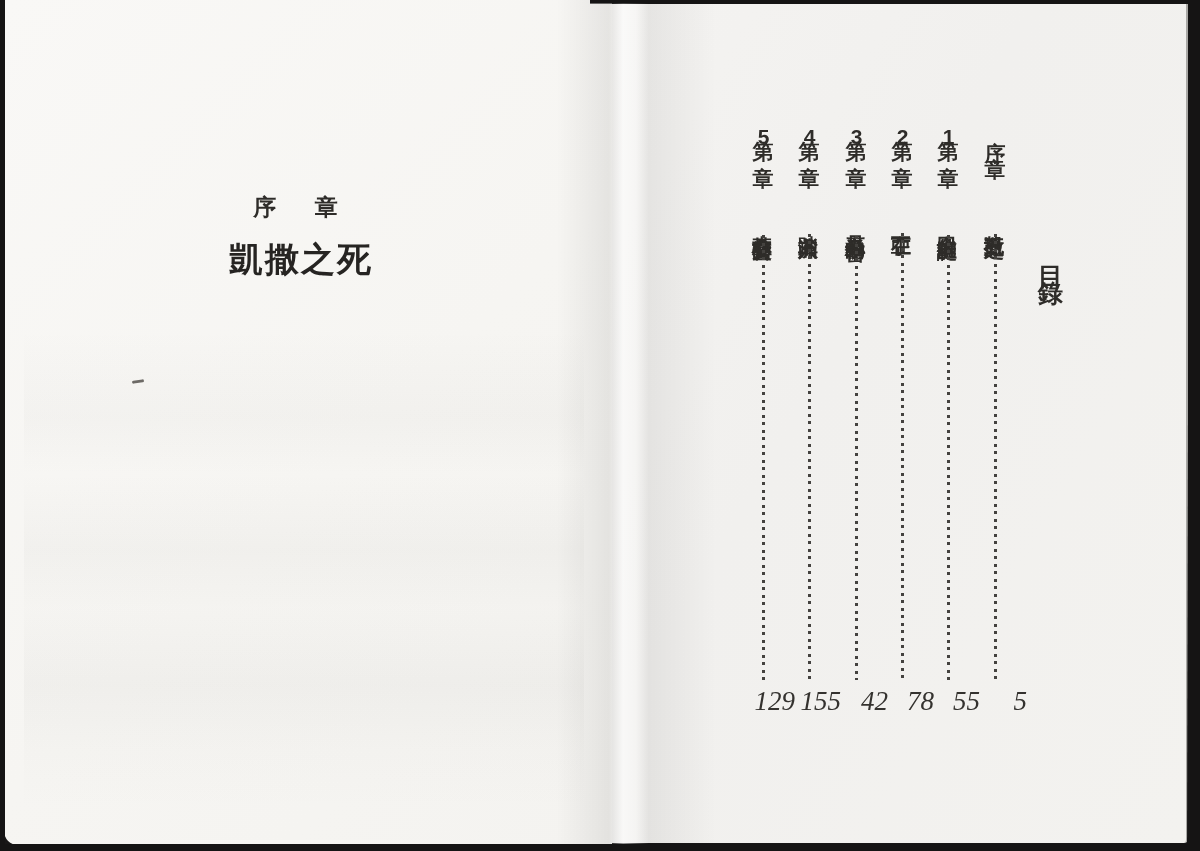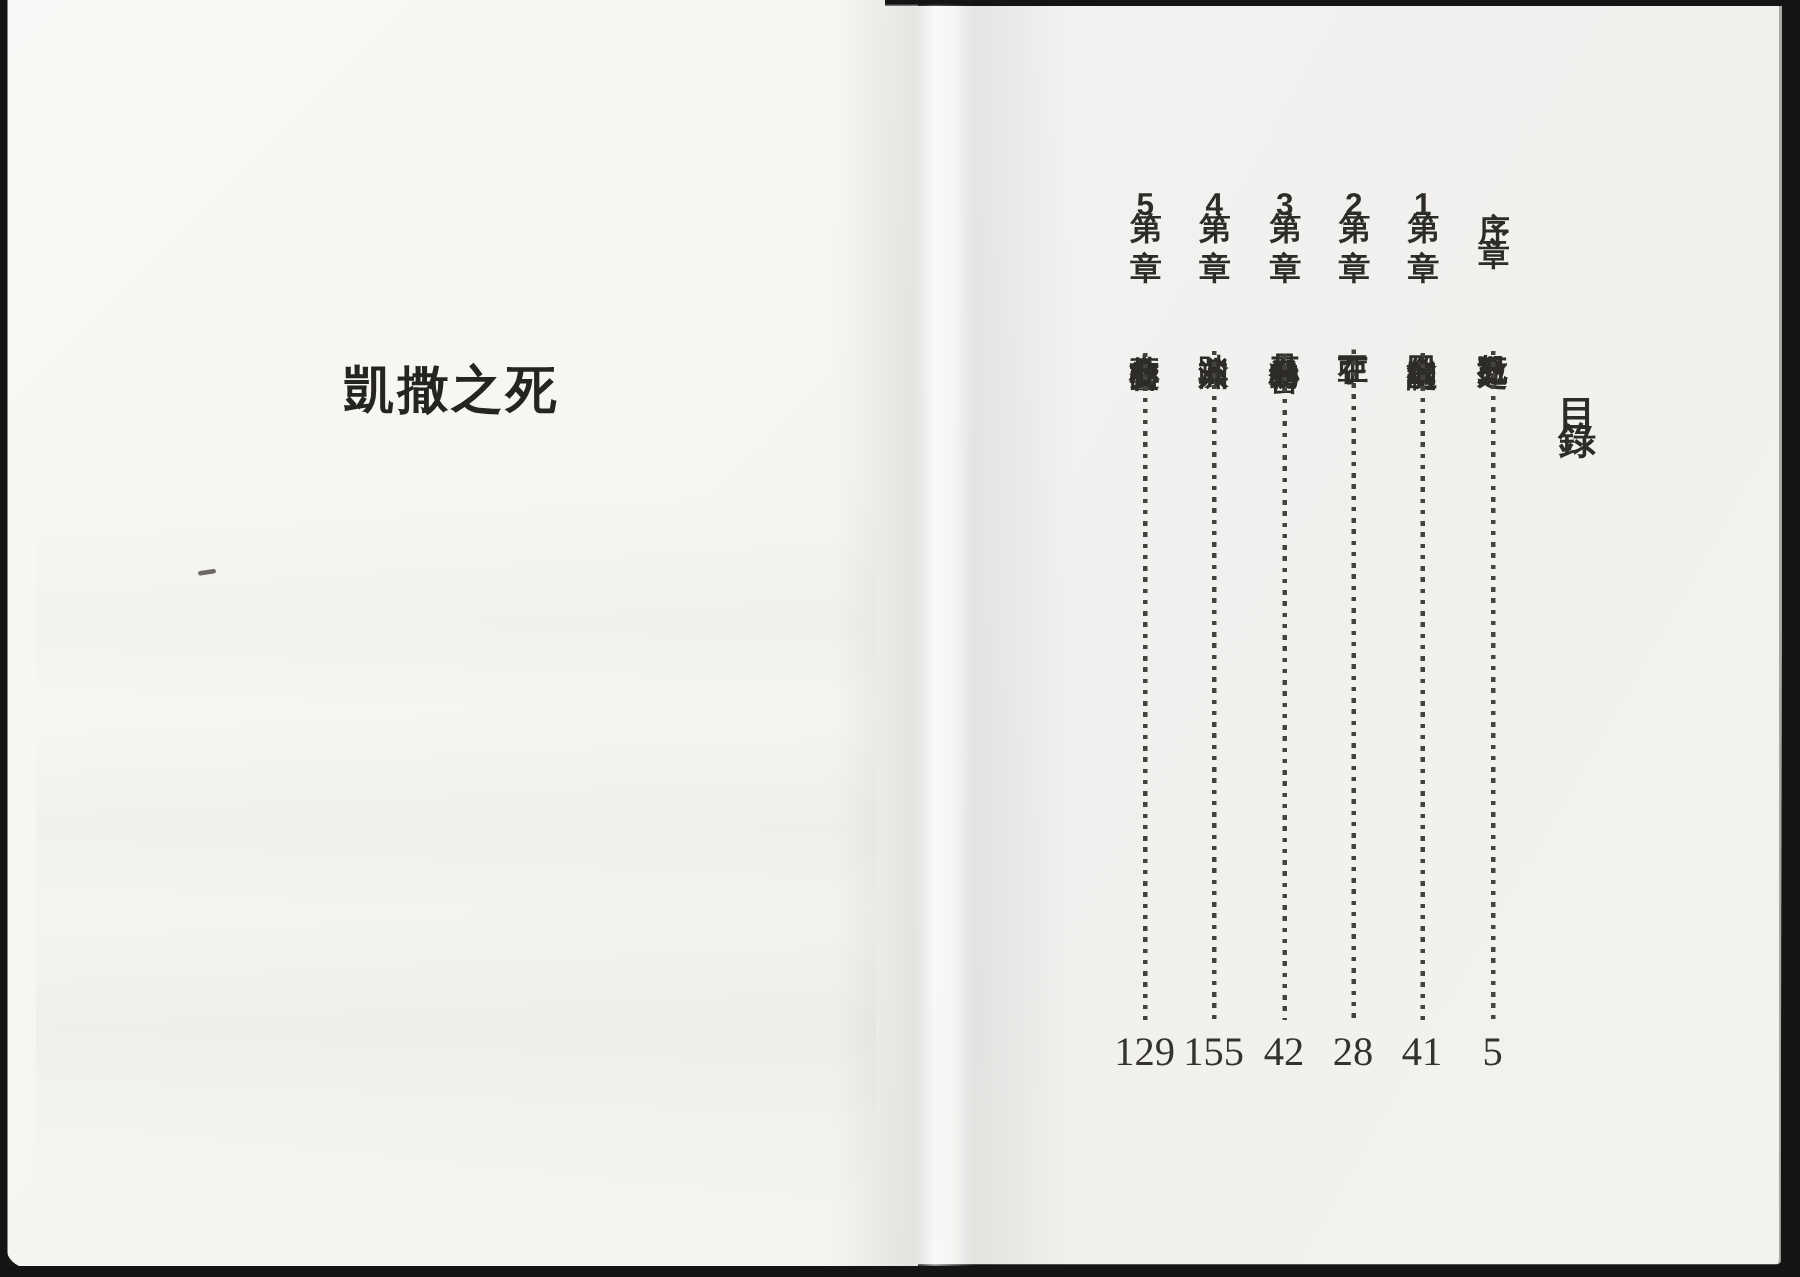--- a/index.html
+++ b/index.html
@@ -176,61 +176,63 @@
     flex: 1;
     width: 3px;
     margin: 10px 0 6px 0;
     background: repeating-linear-gradient(to bottom,
       #44423f 0px, #44423f 3px, transparent 3px, transparent 7.5px);
   }
   .toc-page {
     flex: none;
     width: 64px;
     height: 30px;
-    text-align: center;
+    text-align: right;
     font-family: "Liberation Serif", serif;
     font-size: 27px;
     font-weight: 400;
     color: #34322f;
     writing-mode: horizontal-tb;
+    font-style: italic;
   }
 </style>
 </head>
 <body>
 
 <div class="spread">
 
   <div class="page-left">
     <div class="bleed"></div>
     <div class="speck"></div>
+    <div class="preface-label">序 章</div>
     <div class="preface-title">凱撒之死</div>
   </div>
 
   <div class="page-right">
     <div class="toc-heading vert">目錄</div>
 
     <div class="toc-col col-0">
       <div class="toc-label short vert">序章</div>
       <div class="toc-title vert">凱撒之死</div>
       <div class="toc-dots"></div>
       <div class="toc-page">5</div>
     </div>
 
     <div class="toc-col col-1">
       <div class="toc-label vert">第1章</div>
       <div class="toc-title vert">金巴的誕生</div>
       <div class="toc-dots"></div>
-      <div class="toc-page">41</div>
+      <div class="toc-page">55</div>
     </div>
 
     <div class="toc-col col-2">
       <div class="toc-label vert">第2章</div>
       <div class="toc-title vert">在亞丁</div>
       <div class="toc-dots"></div>
-      <div class="toc-page">28</div>
+      <div class="toc-page">78</div>
     </div>
 
     <div class="toc-col col-3">
       <div class="toc-label vert">第3章</div>
       <div class="toc-title vert">月光石的秘密</div>
       <div class="toc-dots"></div>
       <div class="toc-page">42</div>
     </div>
 
     <div class="toc-col col-4">

